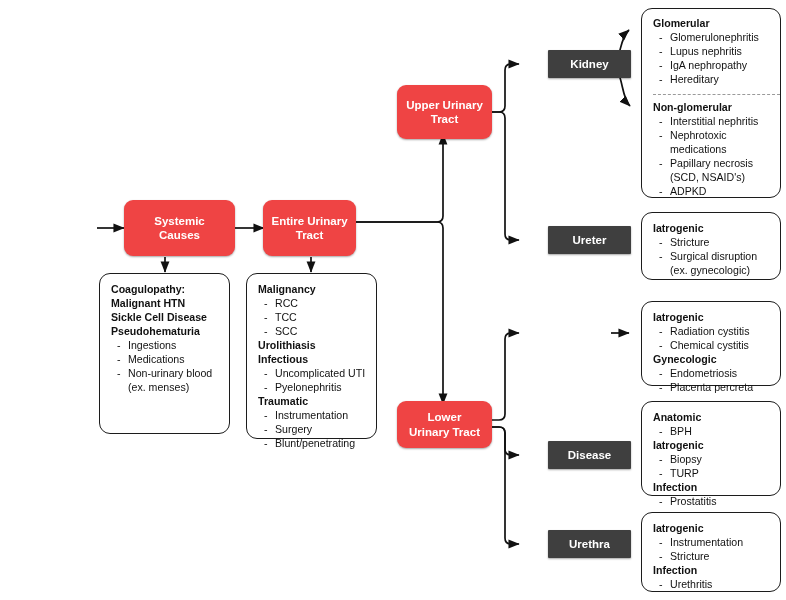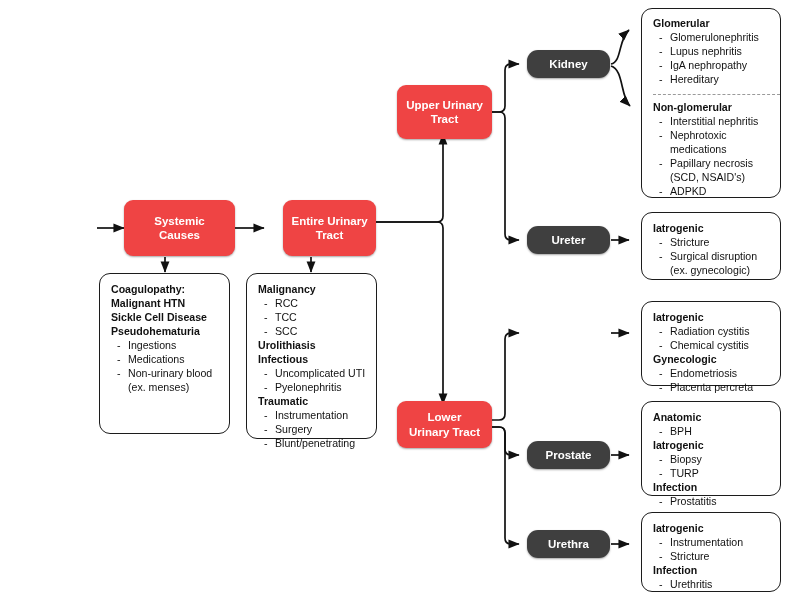--- a/index.html
+++ b/index.html
@@ -16,22 +16,23 @@
     position:absolute;box-sizing:border-box;
     display:flex;align-items:center;justify-content:center;
     text-align:center;color:#ffffff;font-weight:bold;
     line-height:1.22;z-index:3;
   }
   .node.black{
     background:#ef4444;border-radius:9px;font-size:11.5px;
     box-shadow:0 1px 2px rgba(0,0,0,.35);
   }
   .node.gray{
-    background:#3f3f3f;border-radius:11px;font-size:11.5px;
+    background:#3f3f3f;border-radius:1px;font-size:11.5px;
     box-shadow:0 1px 2px rgba(0,0,0,.35);
+    margin-left:21px;
   }
   .diamond{
     position:absolute;z-index:3;
     display:flex;align-items:center;justify-content:center;
   }
   .diamond .shape{
     position:absolute;left:0;top:0;width:100%;height:100%;
   }
   .diamond .dlabel{
     position:relative;z-index:2;color:#fff;font-weight:bold;font-size:11px;
@@ -100,21 +101,21 @@
   </svg>
 
 
   <div class="node black" style="left:124px;top:200px;width:111px;height:56px;">
     <div>
       <span>Systemic</span><br>
       <span>Causes</span>
     </div>
   </div>
 
-  <div class="node black" style="left:263px;top:200px;width:93px;height:56px;margin-left:20px;">
+  <div class="node black" style="left:263px;top:200px;width:93px;height:56px;">
     <div>
       <span>Entire Urinary</span><br>
       <span>Tract</span>
     </div>
   </div>
 
   <div class="node black" style="left:397px;top:85px;width:95px;height:54px;">
     <div>
       <span>Upper Urinary</span><br>
       <span>Tract</span>
@@ -131,21 +132,21 @@
   <div class="node gray" style="left:527px;top:50px;width:83px;height:28px;">
     <span>Kidney</span>
   </div>
 
   <div class="node gray" style="left:527px;top:226px;width:83px;height:28px;">
     <span>Ureter</span>
   </div>
 
 
   <div class="node gray" style="left:527px;top:441px;width:83px;height:28px;">
-    <span>Prostate</span>
+    <span>Disease</span>
   </div>
 
   <div class="node gray" style="left:527px;top:530px;width:83px;height:28px;">
     <span>Urethra</span>
   </div>
 
   <div class="lbox" style="left:99px;top:273px;width:131px;height:161px;">
     <div class="groups">
         <span class="hdr">Coagulopathy:</span>
         <span class="hdr">Malignant HTN</span>

